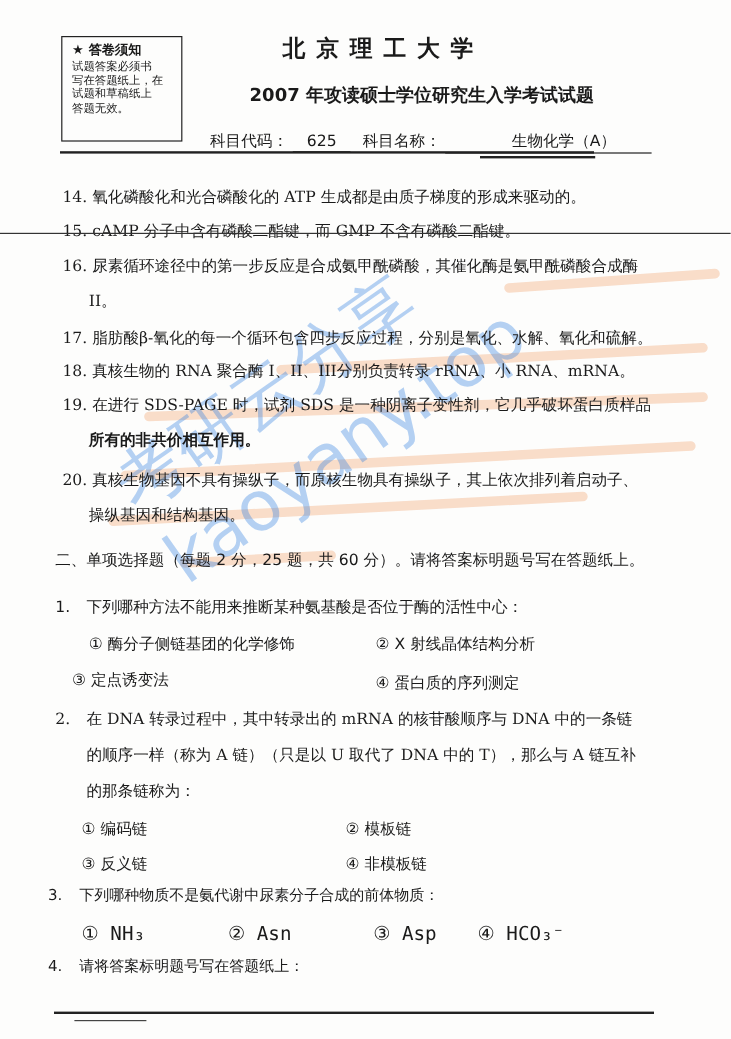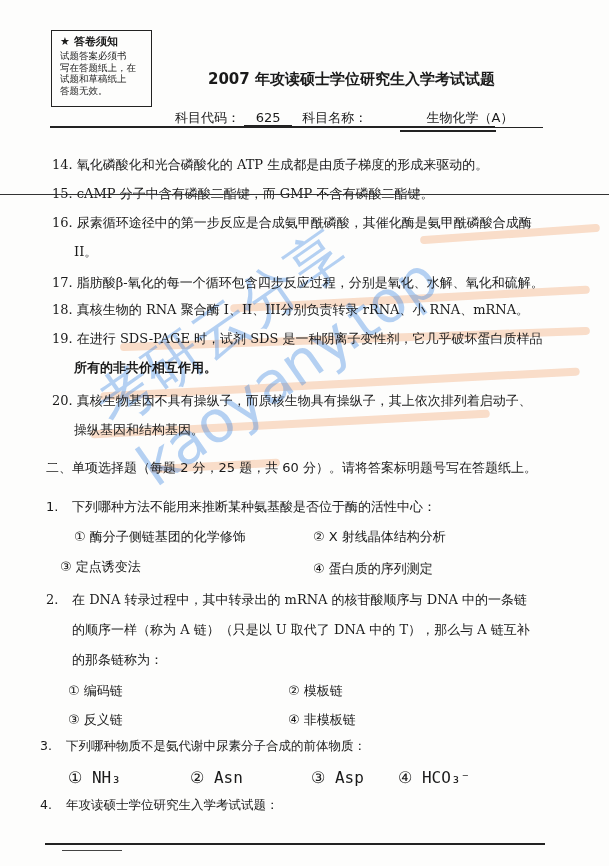--- a/index.html
+++ b/index.html
@@ -4,21 +4,21 @@
 <style>
   html, body { margin: 0; padding: 0; }
   body {
     width: 609px; height: 866px; overflow: hidden; position: relative;
     background: #fdfdfc;
     font-family: "DejaVu Serif", "Liberation Serif", serif;
     color: #1a1a1a;
   }
   .page { position: absolute; inset: 0; }
   .notice-box {
-    position: absolute; left: 51px; top: 30px; width: 101px; height: 77px;
+    position: absolute; left: 51px; top: 30px; width: 101px; height: 88px;
     border: 1.5px solid #222; box-sizing: border-box; padding: 4px 4px 0 8px;
     font-size: 9.5px; line-height: 11.5px; font-family: "DejaVu Sans", sans-serif;
   }
   .notice-title { font-weight: bold; font-size: 11px; line-height: 14px; margin-bottom: 1px; }
   .notice-title .star { margin-right: 4px; }
   .univ {
     position: absolute; left: 0; width: 609px; top: 28px; text-align: center;
     font-size: 19px; font-weight: bold; letter-spacing: 9px; padding-left: 30px; box-sizing: border-box;
     font-family: "DejaVu Serif", serif;
   }
@@ -64,20 +64,21 @@
   <div class="notice-box">
     <div class="notice-title">
       <span class="star">★</span><span>答卷须知</span>
     </div>
     <div>试题答案必须书</div>
     <div>写在答题纸上，在</div>
     <div>试题和草稿纸上</div>
     <div>答题无效。</div>
   </div>
 
+  <div class="univ">北京理工大学</div>
   <div class="exam-title">2007 年攻读硕士学位研究生入学考试试题</div>
 
   <div class="subject-line">
     <span>科目代码：</span>
     <span class="u code">625</span>
     <span>科目名称：</span>
     <span class="u name">生物化学（A）</span>
   </div>
   <div class="rule1"></div>
   <div class="rule2"></div>
@@ -131,18 +132,18 @@
 
   <div class="line" style="left:40px;top:738px;font-family:'DejaVu Sans',sans-serif;font-size:12.5px;">
     <span class="num" style="width:26px;">3.</span><span>下列哪种物质不是氨代谢中尿素分子合成的前体物质：</span>
   </div>
   <div class="opt mono" style="left:68px;top:768px;">① NH₃</div>
   <div class="opt mono" style="left:190px;top:768px;">② Asn</div>
   <div class="opt mono" style="left:311px;top:768px;">③ Asp</div>
   <div class="opt mono" style="left:398px;top:768px;">④ HCO₃⁻</div>
 
   <div class="line" style="left:40px;top:797px;font-family:'DejaVu Sans',sans-serif;font-size:12.5px;">
-    <span class="num" style="width:26px;">4.</span><span>年攻读硕士学位研究生入学考试试题：</span>
+    <span class="num" style="width:26px;">4.</span><span>请将答案标明题号写在答题纸上：</span>
   </div>
 
   <div class="bottom-rule"></div>
   <div class="bottom-rule2"></div>
 </div>
 
 </body></html>

